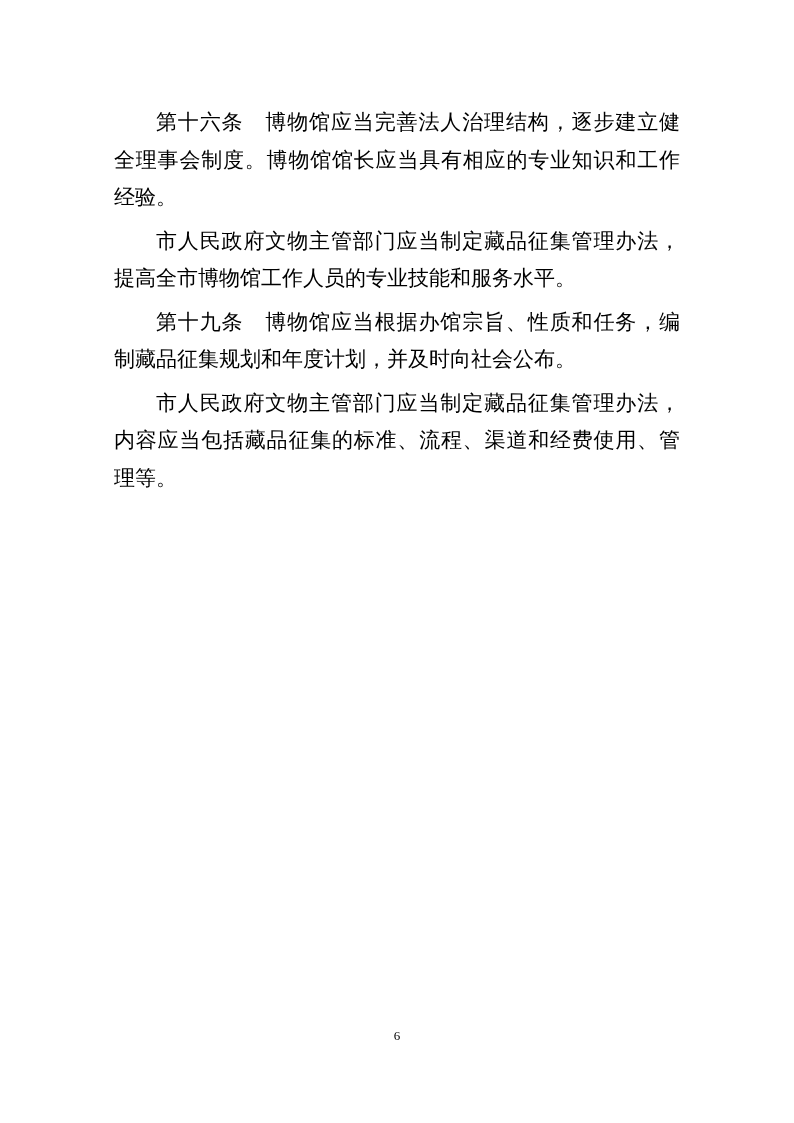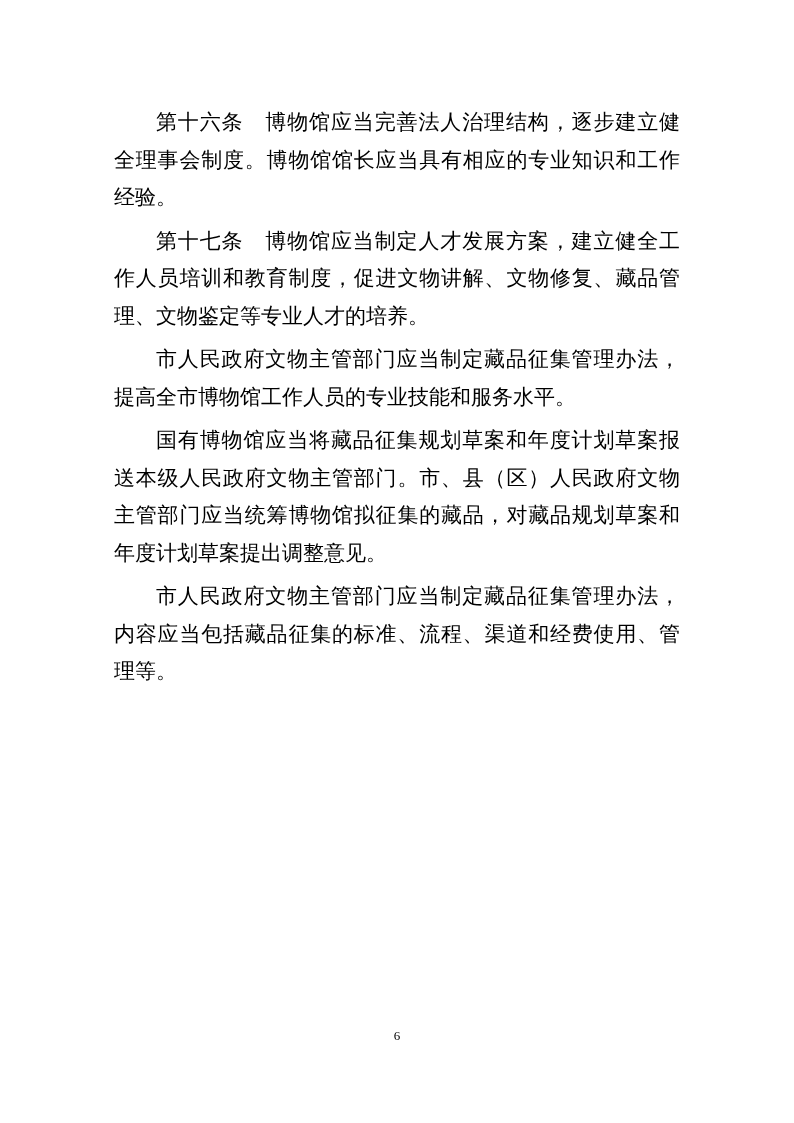--- a/index.html
+++ b/index.html
@@ -46,21 +46,20 @@
     color: #000000;
     font-family: "Liberation Serif", "DejaVu Serif", serif;
   }
 </style>
 </head>
 <body>
 
 <div class="page">
   <div class="content">
       <p class="para">第十六条　博物馆应当完善法人治理结构，逐步建立健全理事会制度。博物馆馆长应当具有相应的专业知识和工作经验。</p>
-      <p class="para">第十七条　博物馆应当制定人才发展方案，建立健全工作人员培训和教育制度，促进文物讲解、文物修复、藏品管理、文物鉴定等专业人才的培养。</p>
       <p class="para">市人民政府文物主管部门应当制定藏品征集管理办法，提高全市博物馆工作人员的专业技能和服务水平。</p>
-      <p class="para">国有博物馆应当将藏品征集规划草案和年度计划草案报送本级人民政府文物主管部门。市、县（区）人民政府文物主管部门应当统筹博物馆拟征集的藏品，对藏品规划草案和年度计划草案提出调整意见。</p>
+      <p class="para">第十九条　博物馆应当根据办馆宗旨、性质和任务，编制藏品征集规划和年度计划，并及时向社会公布。</p>
       <p class="para">市人民政府文物主管部门应当制定藏品征集管理办法，内容应当包括藏品征集的标准、流程、渠道和经费使用、管理等。</p>
     </div>
   <div class="footer">
     <span class="page-num">6</span>
   </div>
 </div>
 
 </body></html>

